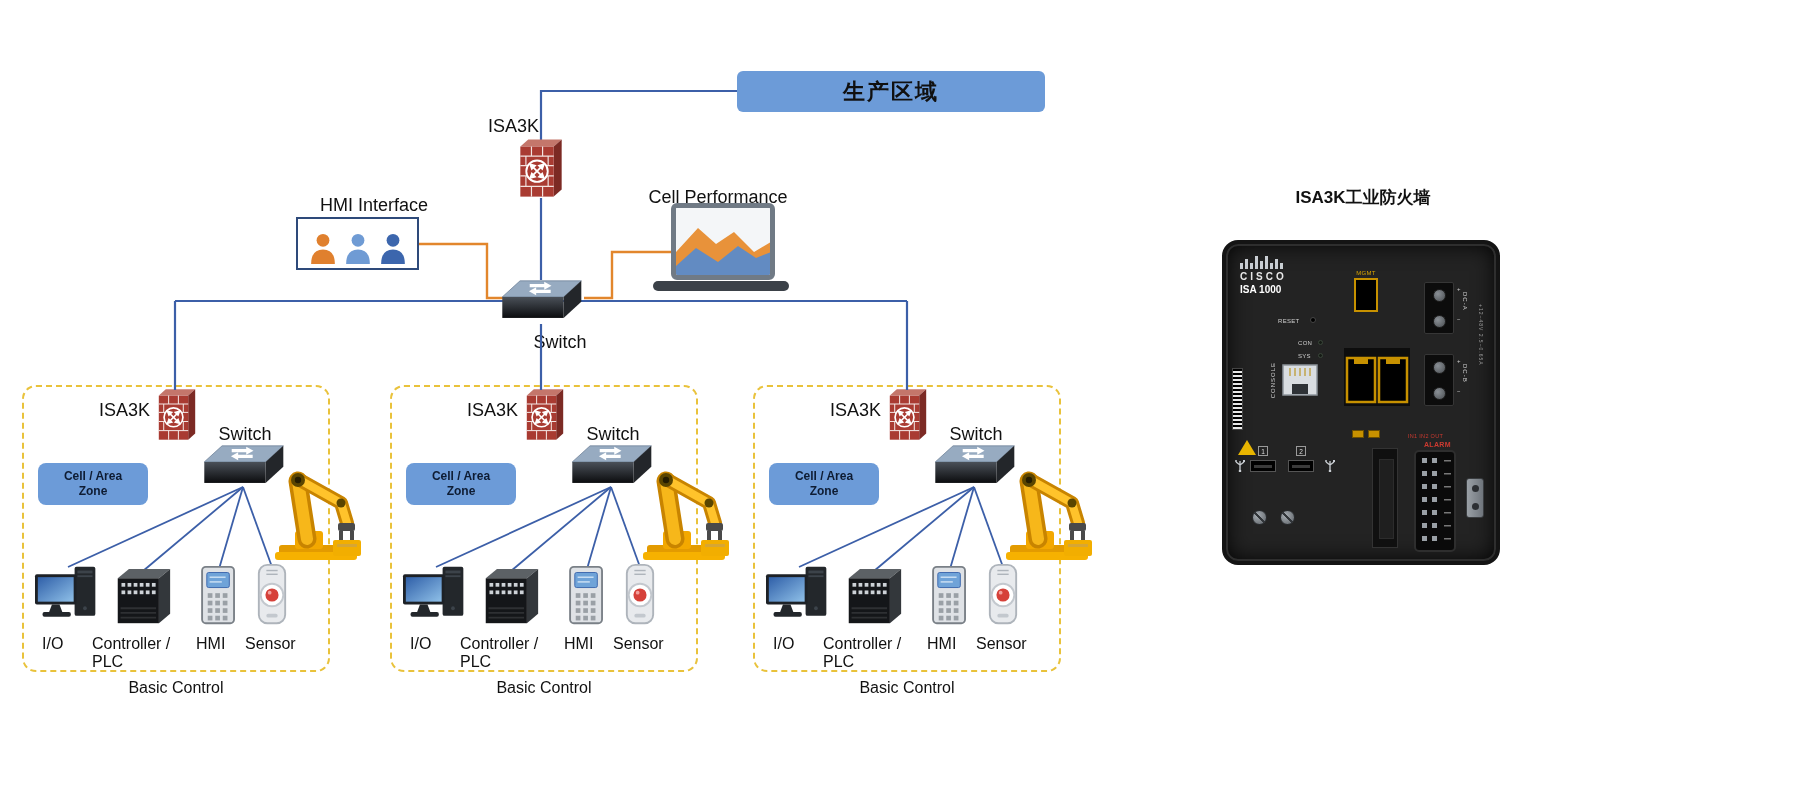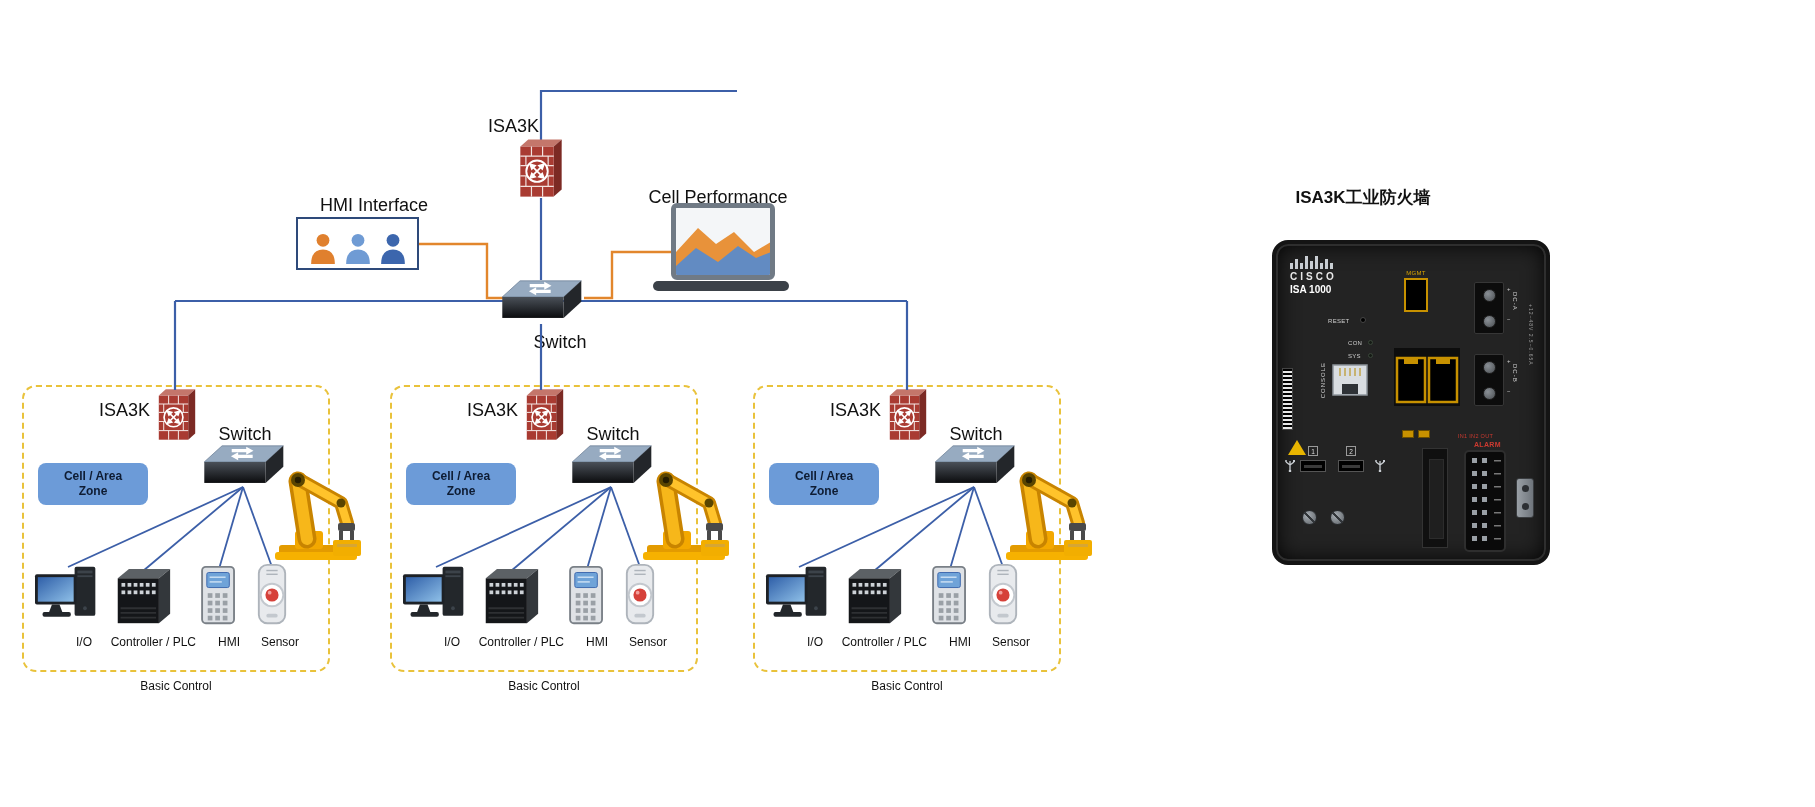--- a/index.html
+++ b/index.html
@@ -13,28 +13,28 @@
             font-size:22px; font-weight:700; color:#101010; letter-spacing:2px; }
   .hmibox { position:absolute; left:296px; top:217px; width:123px; height:53px; background:#fff;
             border:2.5px solid #2e4a7a; display:flex; align-items:flex-end; justify-content:center;
             gap:7px; padding-bottom:4px; }
   .laptop-screen { position:absolute; left:671px; top:203px; width:104px; height:77px;
             border:5px solid #707a85; border-radius:6px; background:#f4f6f8; overflow:hidden; }
   .laptop-base { position:absolute; left:653px; top:281px; width:136px; height:10px;
             background:#3b4148; border-radius:5px; }
   .zone { position:absolute; top:385px; width:308px; height:287px; border:2px dashed #e9c23b; border-radius:14px; }
   .zone-lines { position:absolute; left:0; top:0; }
-  .dev-lbl { position:absolute; top:248px; font-size:12px; text-align:right; color:#111; }
-  .zone-footer { position:absolute; top:292px; left:0; width:100%; text-align:center; font-size:12px; color:#111; }
+  .dev-lbl { position:absolute; top:248px; font-size:16px; text-align:left; color:#111; }
+  .zone-footer { position:absolute; top:292px; left:0; width:100%; text-align:center; font-size:16px; color:#111; }
   .cellarea { position:absolute; left:14px; top:76px; width:110px; height:42px; background:#6c9bd8;
             border-radius:8px; display:flex; flex-direction:column; align-items:center; justify-content:center;
             font-size:12px; font-weight:700; color:#0e1c33; line-height:1.25; }
   .panel-title { position:absolute; left:1248px; top:186px; width:230px; text-align:center;
             font-size:17px; font-weight:600; color:#111; }
-  .device { position:absolute; left:1272px; top:240px; width:278px; height:325px; background:#232323;
+  .device { position:absolute; left:1222px; top:240px; width:278px; height:325px; background:#232323;
             border-radius:16px; border:4px solid #141414;
             box-shadow: inset 0 0 0 2px #2e2e2e, inset 0 0 22px #000; }
   .tiny { position:absolute; font-size:6px; color:#cfcfcf; letter-spacing:.3px; }
   .tiny-y { color:#d9a400; }
   .tiny-r { color:#cc3a30; }
   .vtext { position:absolute; writing-mode:vertical-rl; font-size:6px; color:#cfcfcf; letter-spacing:1px; }
   .screw { position:absolute; width:15px; height:15px; border-radius:50%;
             background: linear-gradient(45deg, transparent 45%, #32363a 45% 55%, transparent 55%),
                         radial-gradient(circle at 35% 35%, #a7adb3, #5c6166);
             border:1px solid #2a2d30; }
@@ -222,20 +222,21 @@
       <line x1="175" y1="301" x2="907" y2="301"></line>
       <line x1="175" y1="301" x2="175" y2="390"></line>
       <line x1="907" y1="301" x2="907" y2="390"></line>
     </g>
     <g stroke="#e2862c" stroke-width="2.4" fill="none">
       <polyline points="419,244 487,244 487,298 506,298"></polyline>
       <polyline points="671,252 612,252 612,298 584,298"></polyline>
     </g>
   </svg>
 
+  <div class="banner">生产区域</div>
 
   <div class="lbl" style="left:488px;top:116px;width:60px">ISA3K</div>
   <svg class="icon" style="left:517px;top:137px;width:48px;height:62px;z-index:3">
       <use href="#sym-firewall"></use>
     </svg>
 
   <div class="lbl" style="left:288px;top:195px;width:140px;text-align:right">HMI Interface</div>
   <div class="hmibox">
     <svg width="28" height="31" fill="#e0802e">
         <use href="#sym-person"></use>

